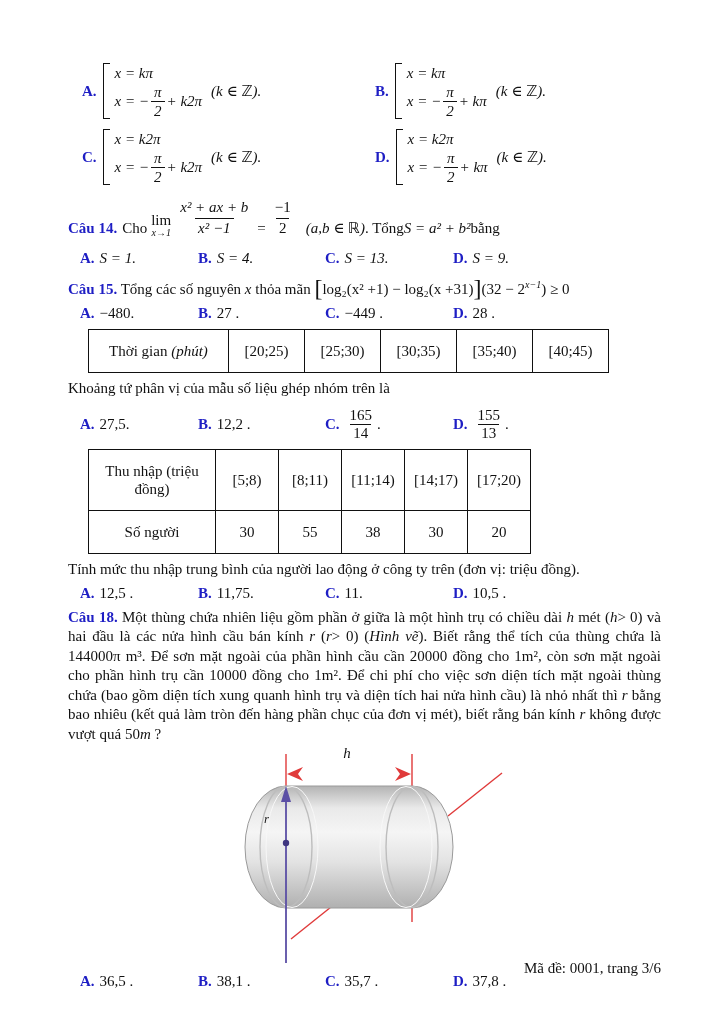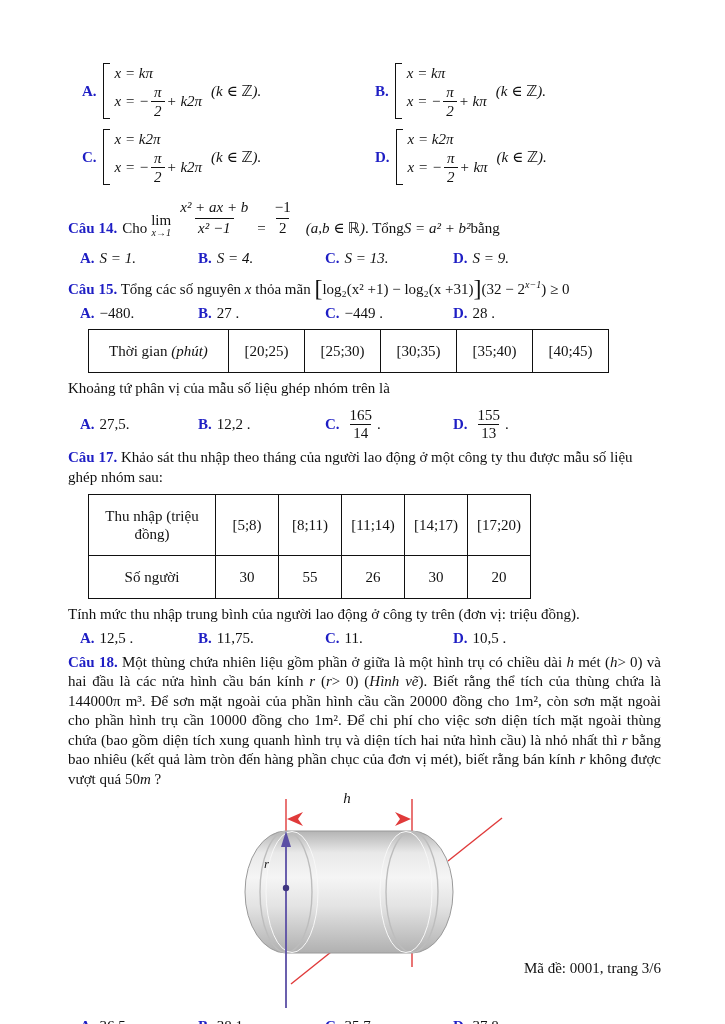--- a/index.html
+++ b/index.html
@@ -216,39 +216,35 @@
     <span class="opt">
         <span class="blue">D.</span>
         <span class="frac">
           <span class="num">155</span>
           <span class="den">13</span>
         </span>
         <span>.</span>
       </span>
   </div>
 
-  <div class="qline">
-    <span class="blue">Câu 17.</span>
-    <span>Khảo sát thu nhập theo tháng của người lao động ở một công ty thu được mẫu số liệu ghép nhóm sau:</span>
-  </div>
   <table class="dtable t17">
     <tbody>
         <tr>
       <td class="lab">Thu nhập (triệu đồng)</td>
       <td class="c">[5;8)</td>
       <td class="c">[8;11)</td>
       <td class="c">[11;14)</td>
       <td class="c">[14;17)</td>
       <td class="c">[17;20)</td>
     </tr>
     <tr>
       <td class="lab">Số người</td>
       <td class="c">30</td>
       <td class="c">55</td>
-      <td class="c">26</td>
+      <td class="c">38</td>
       <td class="c">30</td>
       <td class="c">20</td>
     </tr>
   </tbody>
     </table>
   <div class="qline">Tính mức thu nhập trung bình của người lao động ở công ty trên (đơn vị: triệu đồng).</div>
   <div class="optrow">
     <span class="opt">
         <span class="blue">A.</span>
         <span>12,5 .</span>

